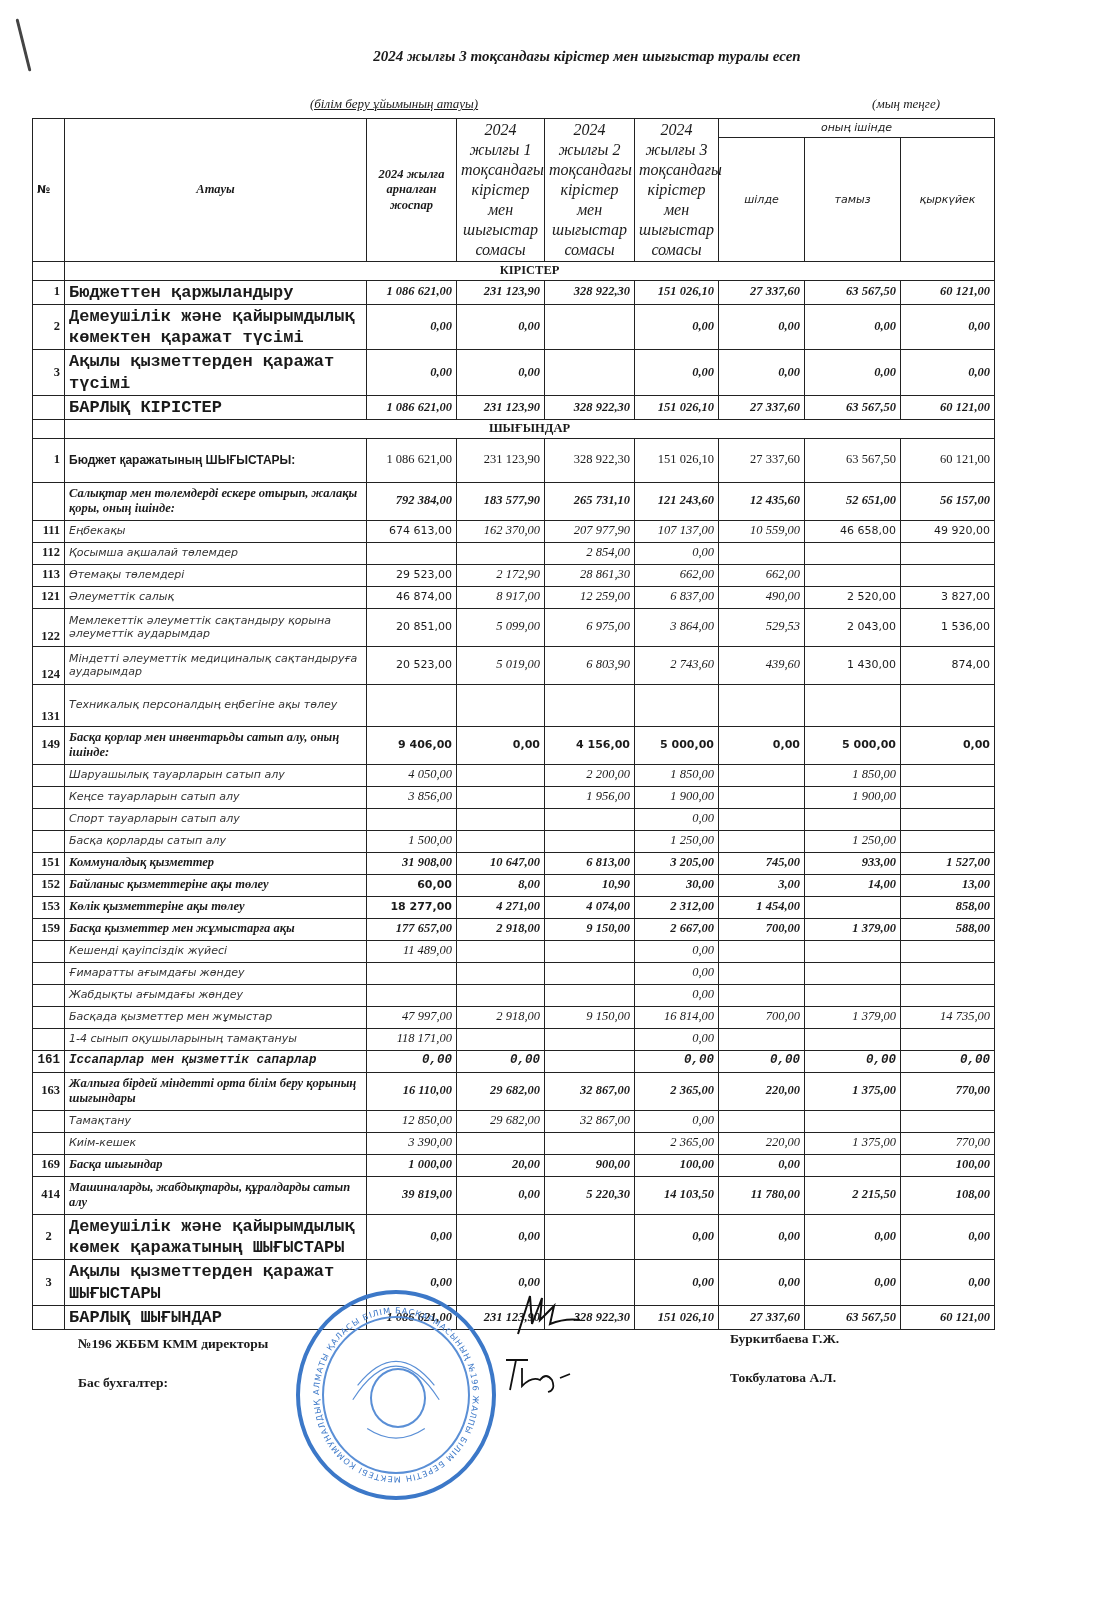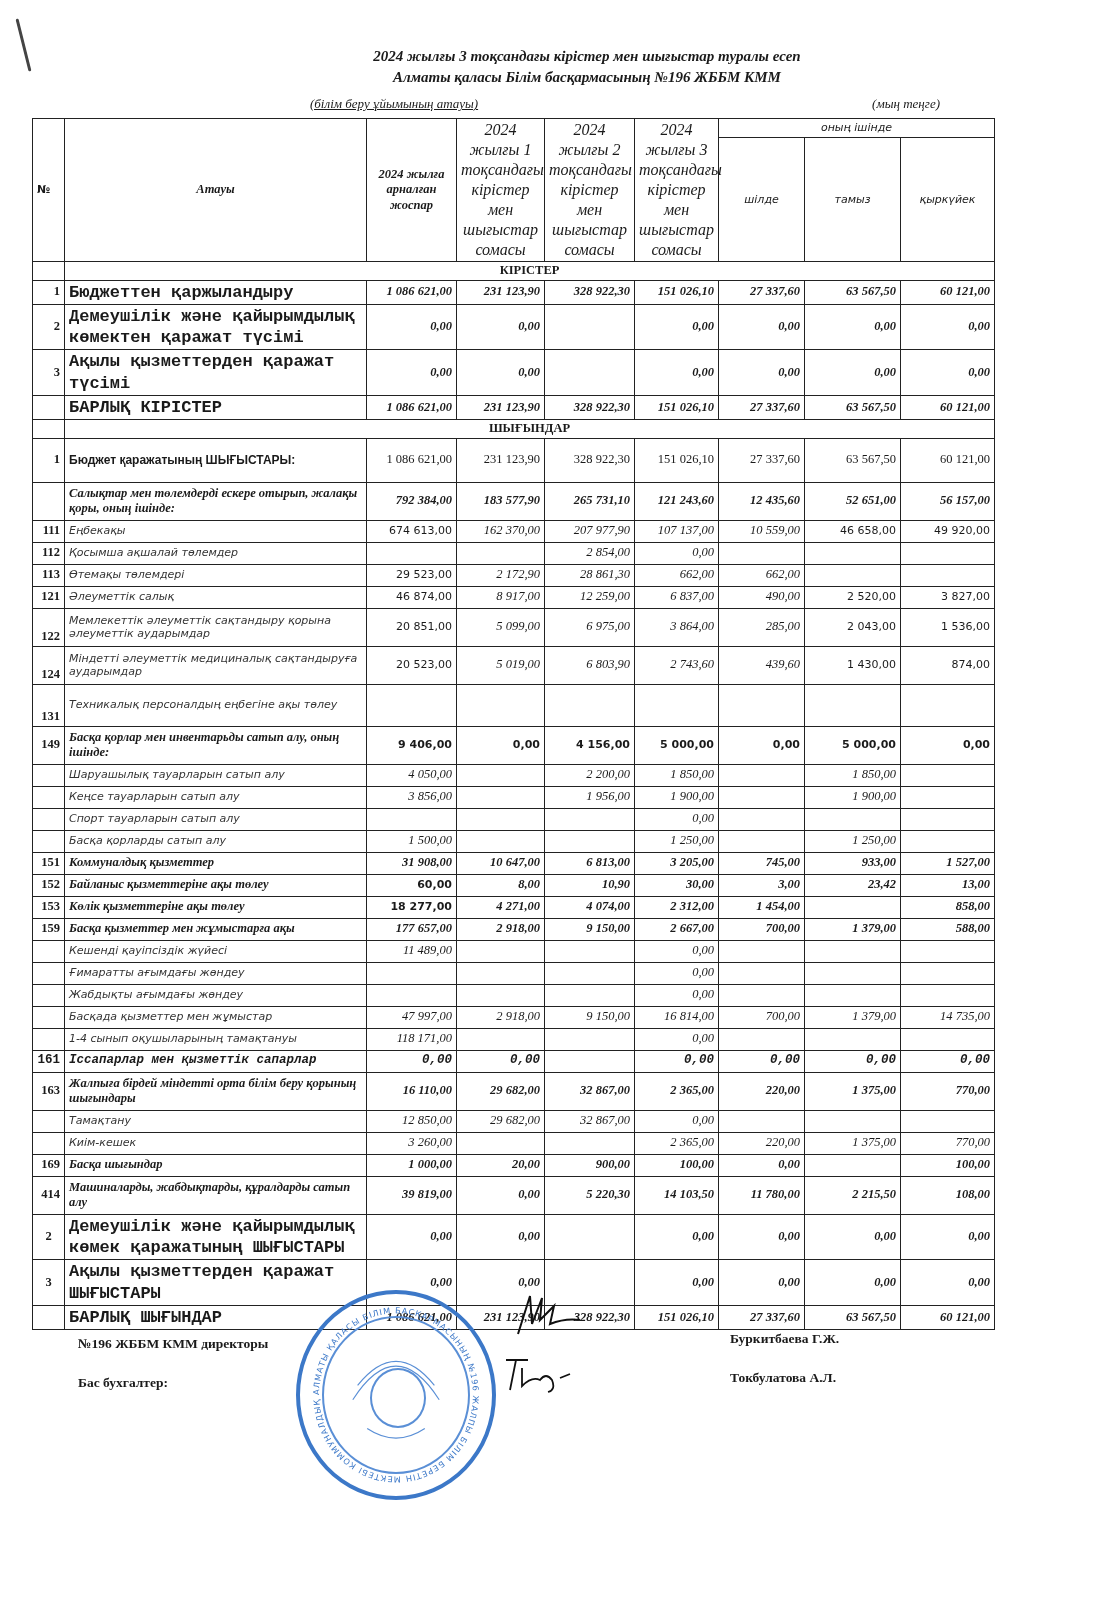--- a/index.html
+++ b/index.html
@@ -69,21 +69,20 @@
   .stamp .ring-text { position: absolute; left: 0; top: 0; width: 100%; height: 100%; }
   .signature { position: absolute; }
 </style>
 </head>
 <body>
 
 <div class="corner-mark"></div>
 
 <div class="title-block">
   <div class="title-line1">2024 жылғы 3 тоқсандағы кірістер мен шығыстар туралы есеп</div>
-  <div class="title-line2">Алматы қаласы Білім басқармасының №196  ЖББМ КММ</div>
 </div>
 <div class="subtitle-row">
   <span class="org-note">(білім беру ұйымының атауы)</span>
   <span class="unit-note">(мың теңге)</span>
 </div>
 
 <table class="report">
   <colgroup>
     <col class="c-no">
       <col class="c-name">
@@ -232,21 +231,21 @@
         <td class="num sans">2 520,00</td>
         <td class="num sans">3 827,00</td>
       </tr>
       <tr class="italic" style="height: 38px;">
         <td class="no bottom">122</td>
         <td class="name">Мемлекеттік әлеуметтік сақтандыру қорына әлеуметтік аударымдар</td>
         <td class="num sans">20 851,00</td>
         <td class="num">5 099,00</td>
         <td class="num">6 975,00</td>
         <td class="num">3 864,00</td>
-        <td class="num">285,00</td>
+        <td class="num">529,53</td>
         <td class="num sans">2 043,00</td>
         <td class="num sans">1 536,00</td>
       </tr>
       <tr class="italic" style="height: 38px;">
         <td class="no bottom">124</td>
         <td class="name">Міндетті әлеуметтік медициналық сақтандыруға аударымдар</td>
         <td class="num sans">20 523,00</td>
         <td class="num">5 019,00</td>
         <td class="num">6 803,90</td>
         <td class="num">2 743,60</td>
@@ -332,21 +331,21 @@
         <td class="num">1 527,00</td>
       </tr>
       <tr class="bolditalic" style="height: 22px;">
         <td class="no">152</td>
         <td class="name">Байланыс қызметтеріне ақы төлеу</td>
         <td class="num sansbold">60,00</td>
         <td class="num">8,00</td>
         <td class="num">10,90</td>
         <td class="num">30,00</td>
         <td class="num">3,00</td>
-        <td class="num">23,42</td>
+        <td class="num">14,00</td>
         <td class="num">13,00</td>
       </tr>
       <tr class="bolditalic" style="height: 22px;">
         <td class="no">153</td>
         <td class="name">Көлік қызметтеріне ақы төлеу</td>
         <td class="num sansbold">18 277,00</td>
         <td class="num">4 271,00</td>
         <td class="num">4 074,00</td>
         <td class="num">2 312,00</td>
         <td class="num">1 454,00</td>
@@ -448,21 +447,21 @@
         <td class="num">29 682,00</td>
         <td class="num">32 867,00</td>
         <td class="num">0,00</td>
         <td class="num"></td>
         <td class="num"></td>
         <td class="num"></td>
       </tr>
       <tr class="italic" style="height: 22px;">
         <td class="no"></td>
         <td class="name">Киім-кешек</td>
-        <td class="num">3 260,00</td>
+        <td class="num">3 390,00</td>
         <td class="num"></td>
         <td class="num"></td>
         <td class="num">2 365,00</td>
         <td class="num">220,00</td>
         <td class="num">1 375,00</td>
         <td class="num">770,00</td>
       </tr>
       <tr class="bolditalic" style="height: 22px;">
         <td class="no">169</td>
         <td class="name">Басқа шығындар</td>

